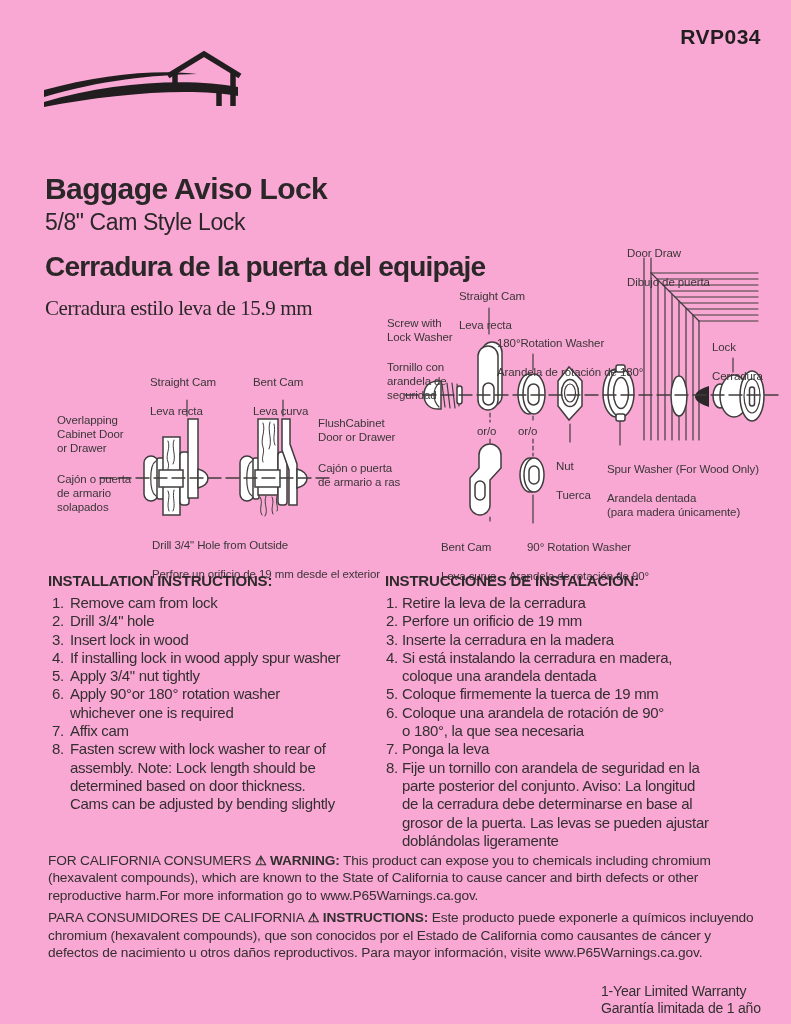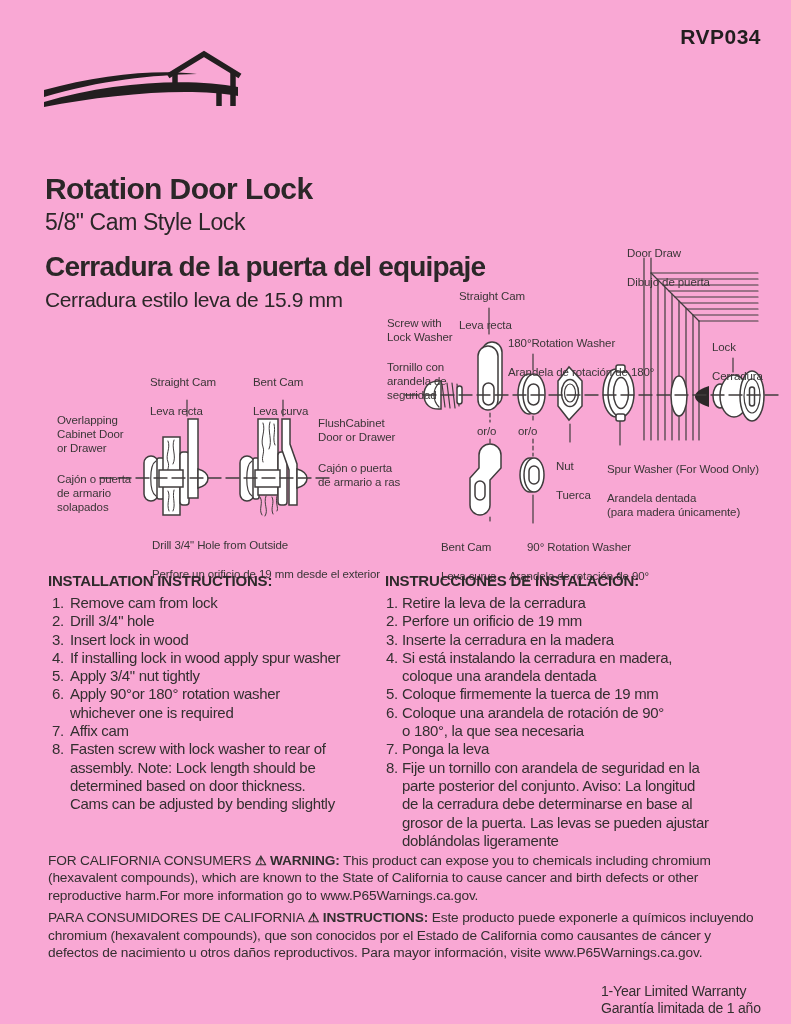--- a/index.html
+++ b/index.html
@@ -11,21 +11,21 @@
   }
   .abs { position:absolute; }
   
   .part-number { right:30px; top:25px; font-size:21px; font-weight:bold; letter-spacing:0.5px; color:#221e1f; }
   .brand-text { left:44px; top:103px; font-size:31px; font-weight:bold; letter-spacing:-1px; color:#221e1f; white-space:nowrap; }
   .brand-text sup { font-size:11px; font-weight:bold; vertical-align:18px; letter-spacing:0; }
   
   .title-en   { left:45px; top:172px; font-size:30px; font-weight:bold; letter-spacing:-0.6px; color:#2b2728; }
   .subtitle-en{ left:45px; top:209px; font-size:23px; font-weight:400; letter-spacing:-0.4px; color:#2b2728; }
   .title-es   { left:45px; top:251px; font-size:28px; font-weight:bold; letter-spacing:-0.8px; color:#2b2728; }
-  .subtitle-es{ left:45px; top:288px; font-size:21px; font-weight:400; letter-spacing:-0.4px; color:#2b2728; }
+  .subtitle-es{ left:45px; top:296px; font-size:21px; font-weight:400; letter-spacing:-0.4px; color:#2b2728;font-family:Liberation Serif, serif; }
   
   .diagram-area { left:0; top:230px; width:791px; height:345px; }
   .diagram-area svg { position:absolute; left:0; top:0; }
   .lbl { position:absolute; font-size:11.5px; line-height:14px; letter-spacing:-0.1px; color:#3a3637; white-space:pre-line; }
   .lbl .es { margin-top:1px; }
   
   .instructions { top:572px; }
   .col-en { left:48px; width:335px; }
   .col-es { left:385px; width:390px; }
   .inst-heading { font-size:15px; font-weight:bold; letter-spacing:-0.2px; color:#2e2a2b; }
@@ -58,21 +58,21 @@
         <path d="M191 23 V56"></path>
         <path d="M177 56 V39 H190"></path>
       </g>
       <g fill="#221e1f">
         <path d="M2 40 C 58 24 118 19 155 24 C 112 25 58 30 2 47 Z"></path>
         <path d="M2 52 C 70 31 150 28 196 37 L196 46 C 148 37 68 44 2 57 Z"></path>
       </g>
     </svg>
   </div>
 
-  <div class="abs title-en">Rotation Door Lock</div>
+  <div class="abs title-en">Baggage Aviso Lock</div>
   <div class="abs subtitle-en">5/8" Cam Style Lock</div>
   <div class="abs title-es">Cerradura de la puerta del equipaje</div>
   <div class="abs subtitle-es">Cerradura estilo leva de 15.9 mm</div>
 
   <div class="abs diagram-area">
     <svg width="791" height="345" viewBox="0 0 791 345">
       <defs></defs>
       <g stroke="#403c3d" stroke-width="1.5" fill="none" stroke-linecap="round">
 
         <g stroke-width="1.2">
@@ -197,21 +197,21 @@
       <div class="en">Screw with
 Lock Washer</div>
       <div class="es" style="margin-top:2px;">Tornillo con
 arandela de
 seguridad</div>
     </div>
     <div class="lbl" style="left:459px; top:45px;">
       <div class="en">Straight Cam</div>
       <div class="es">Leva recta</div>
     </div>
-    <div class="lbl" style="left:508px; top:92px;">
+    <div class="lbl" style="left:497px; top:92px;">
       <div class="en">180°Rotation Washer</div>
       <div class="es">Arandela de rotación de 180°</div>
     </div>
     <div class="lbl" style="left:712px; top:96px;">
       <div class="en">Lock</div>
       <div class="es">Cerradura</div>
     </div>
     <div class="lbl" style="left:477px; top:194px;">or/o</div>
     <div class="lbl" style="left:518px; top:194px;">or/o</div>
     <div class="lbl" style="left:556px; top:215px;">

